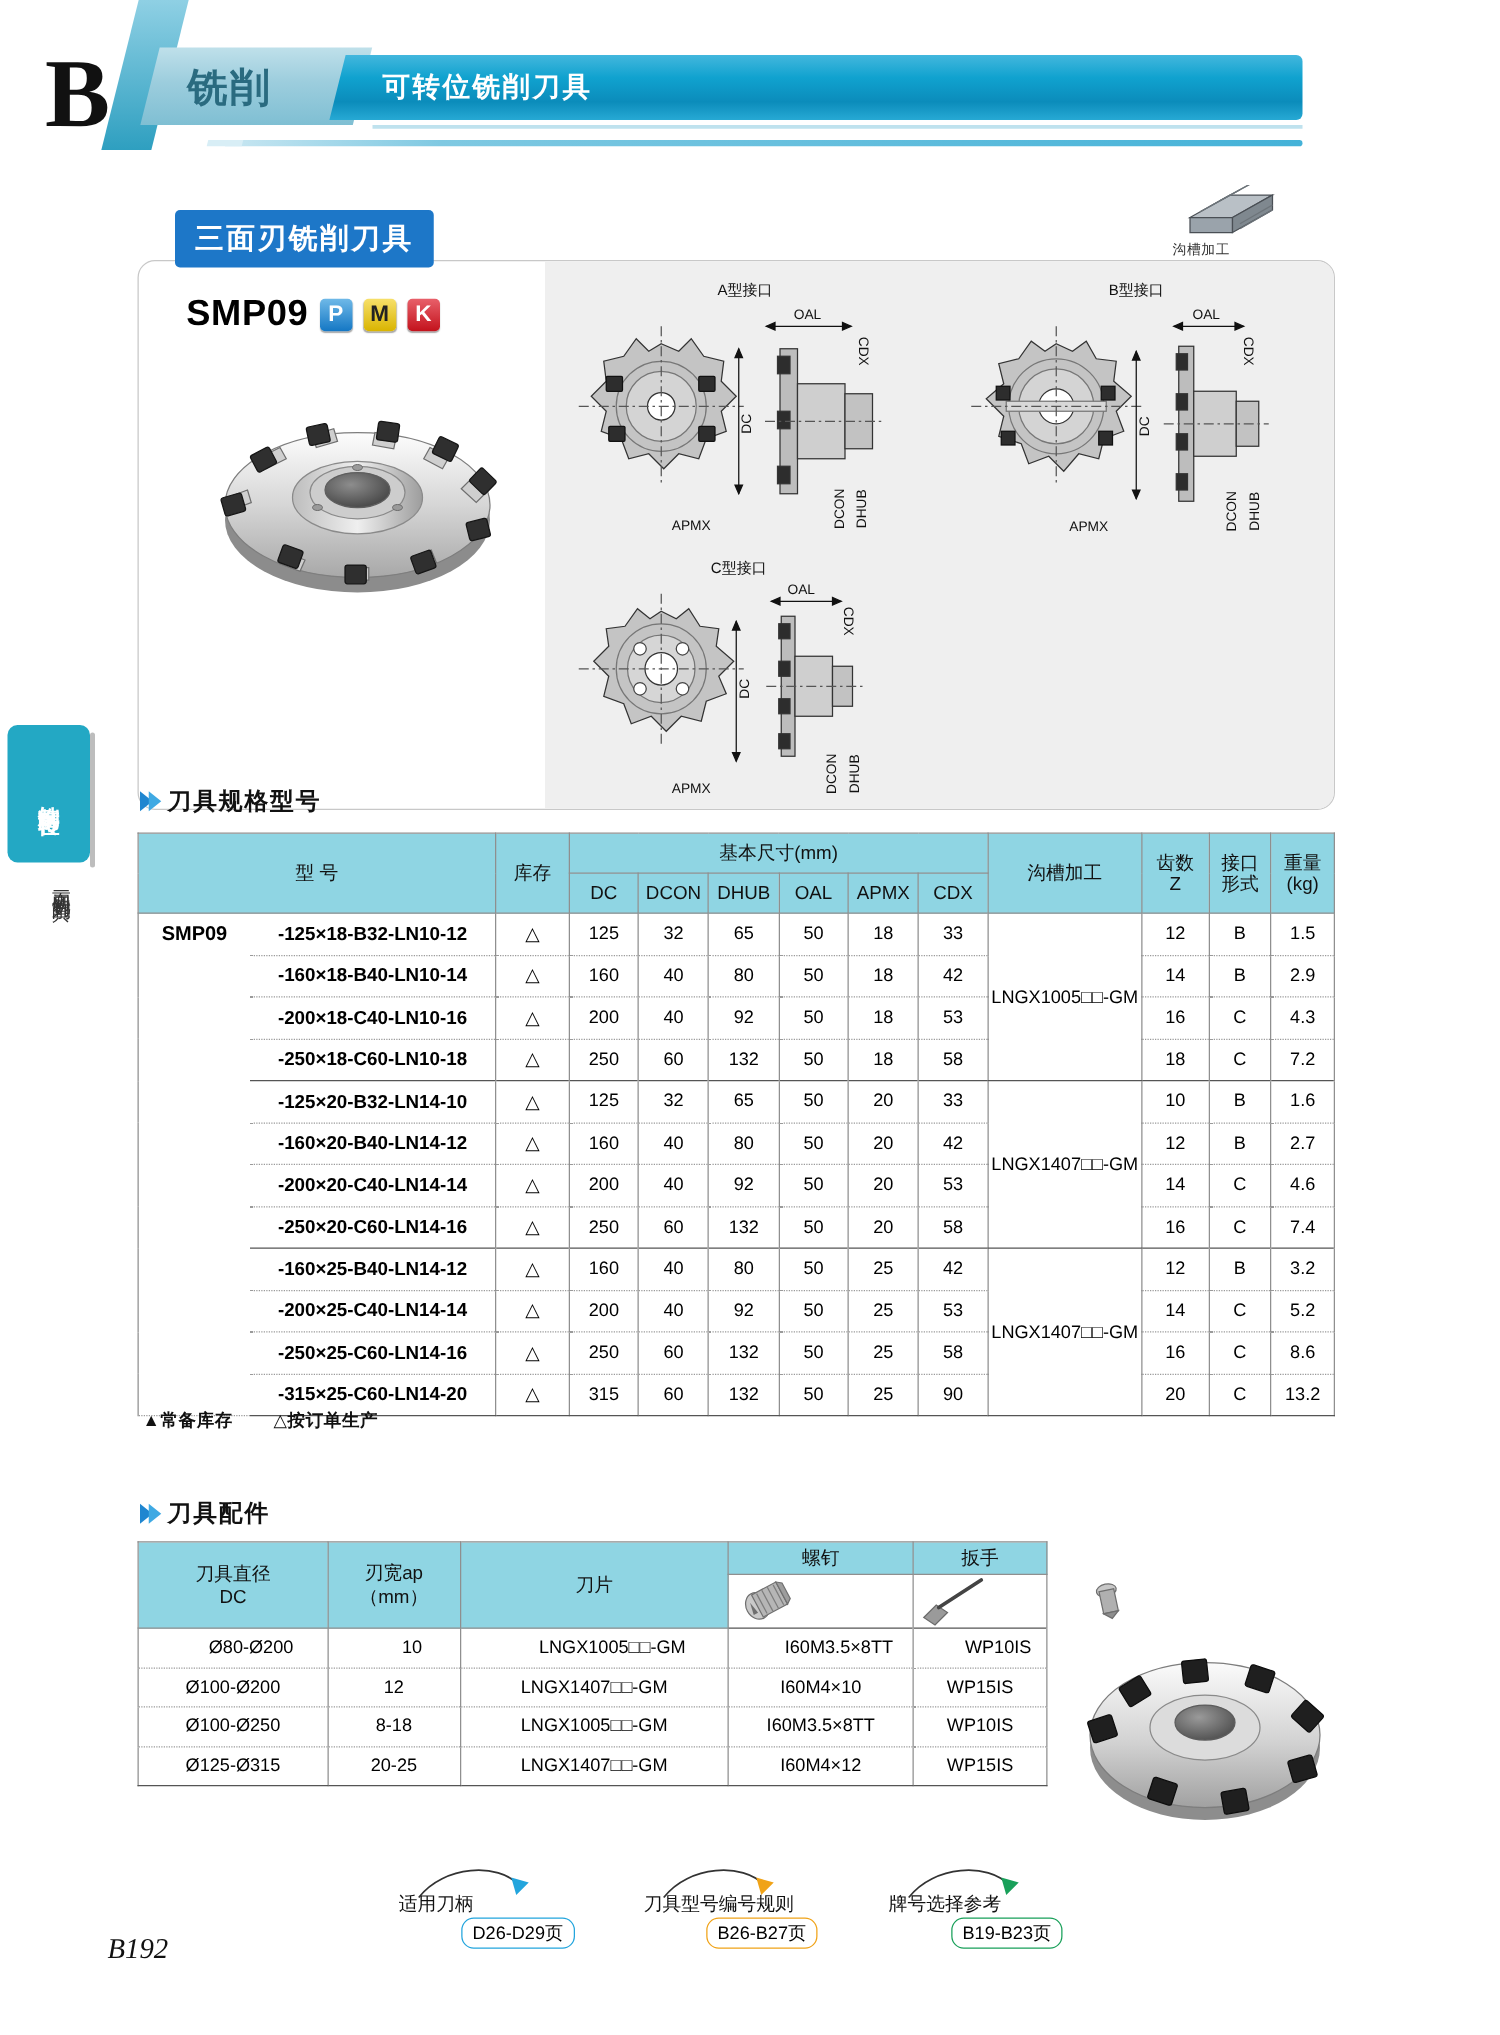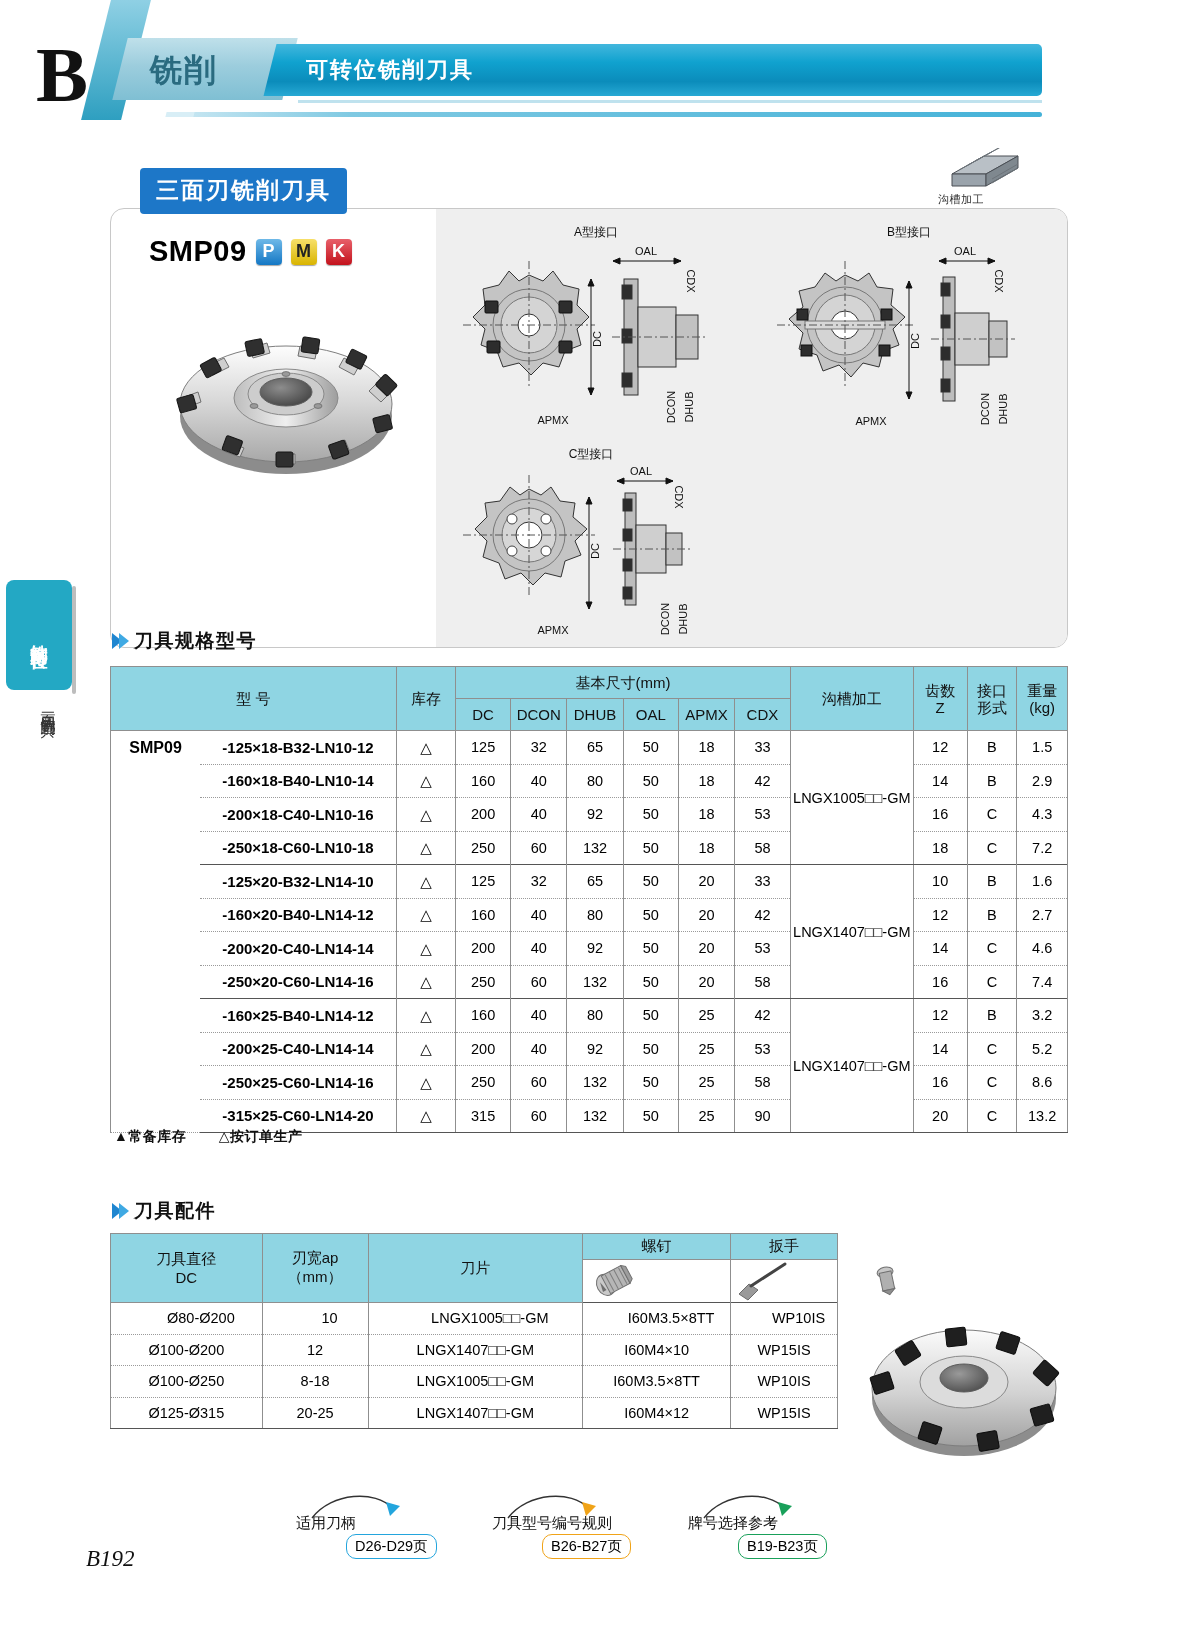--- a/index.html
+++ b/index.html
@@ -181,21 +181,21 @@
   .a-dc { width:152px; }
   .a-ap { width:106px; }
   .a-ins{ width:215px; }
   .a-sc { width:148px; }
   .a-wr { width:107px; }
 
   .acc-photo { position:absolute; left:852px; top:1262px; width:220px; height:200px; }
 
   
   .flinks { position:absolute; left:296px; top:1494px; width:780px; height:62px; }
-  .flink { position:absolute; width:185px; height:62px; }
+  .flink { position:absolute; width:185px; height:62px;margin-left:23px; }
   .flink .lbl {
     position:absolute; left:0; top:20px; font-size:15px; color:#111; white-space:nowrap;
   }
   .flink .pill {
     position:absolute; top:40px; font-size:14.5px; padding:2px 8px;
     border-radius:10px; background:#fff; white-space:nowrap;
   }
   .pg-num {
     position:absolute; left:86px; top:1546px;
     font-family:"Liberation Serif","DejaVu Serif",serif;

